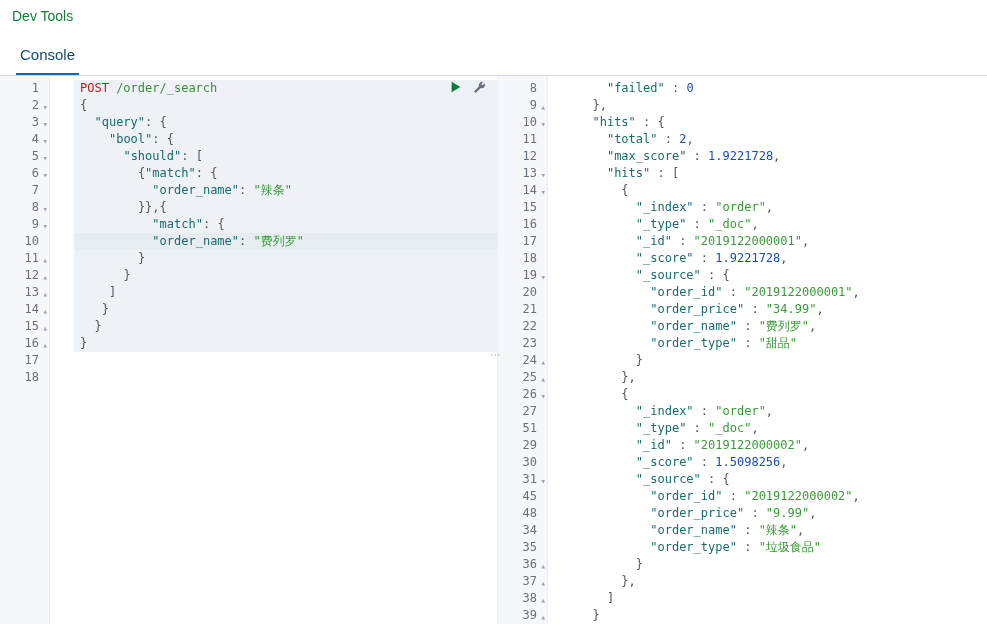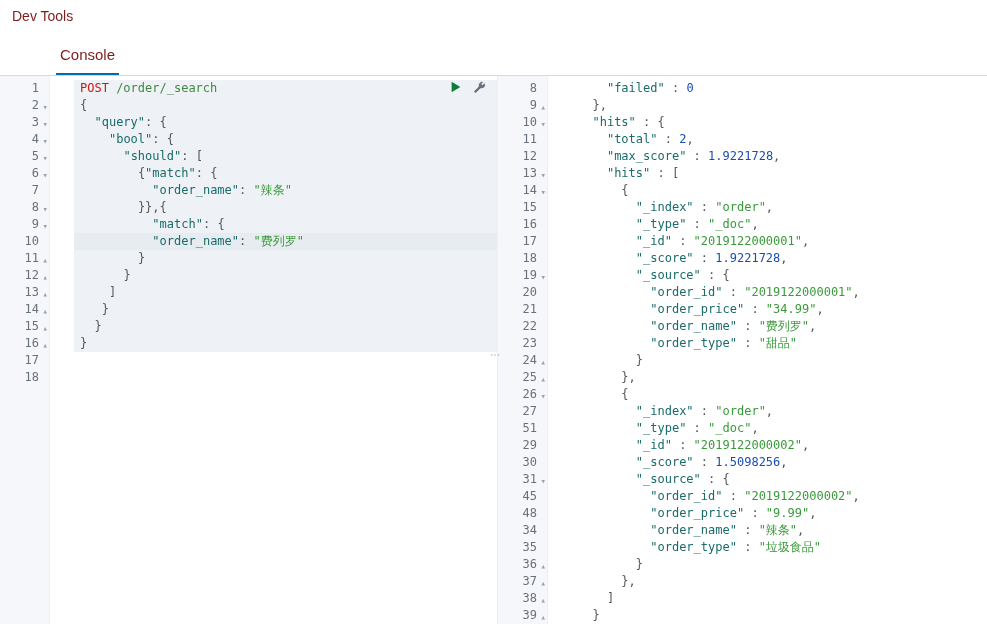--- a/index.html
+++ b/index.html
@@ -8,42 +8,41 @@
   font-size: 13px;
   color: #343741;
   background: #fff;
   width: 987px;
   height: 626px;
   overflow: hidden;
 }
 .header {
   padding: 8px 12px 4px;
   font-size: 14px;
-  color: #7f1d1d;
+  color: #15803d;
   display: flex;
   justify-content: space-between;
   text-align: center;
 }
 .tabs {
   display: flex;
   gap: 20px;
   padding: 10px 16px 0;
   border-bottom: 1px solid #d3dae6;
 }
 .tab {
   padding: 8px 4px 10px;
   font-size: 15px;
   color: #006bb4;
   cursor: pointer;
   border-bottom: 2px solid transparent;
 }
 .tab.active {
-  color: #7f1d1d;
+  color: #0c4a6e;
   border-bottom: 2px solid #006bb4;
-  margin-left: 40px;
 }
 .panes {
   display: flex;
   height: calc(100% - 78px);
 }
 .pane-left {
   width: 498px;
   display: flex;
   position: relative;
   border-right: 1px solid #eee;

